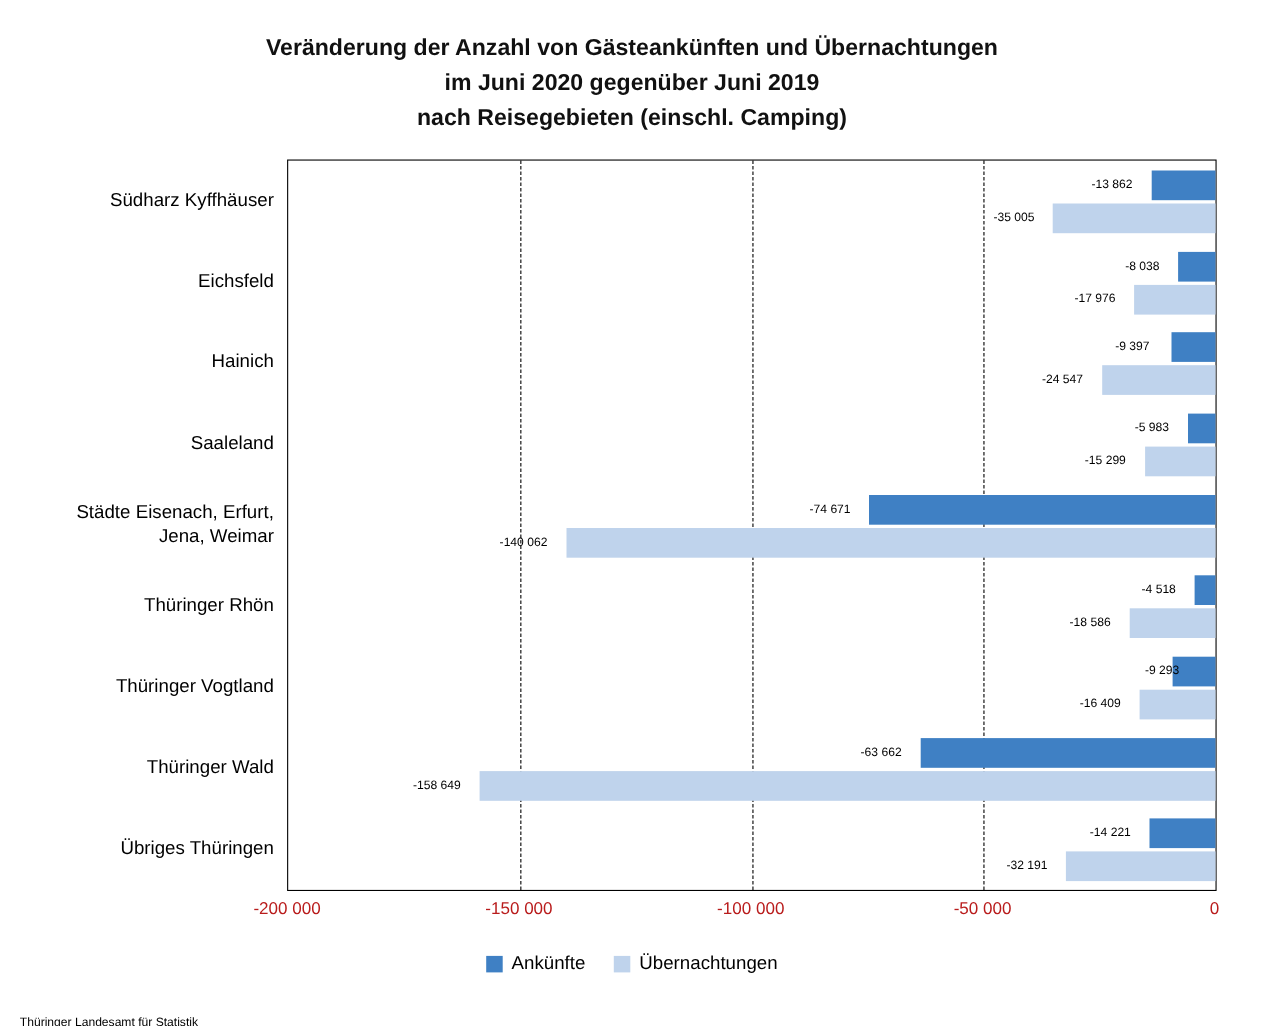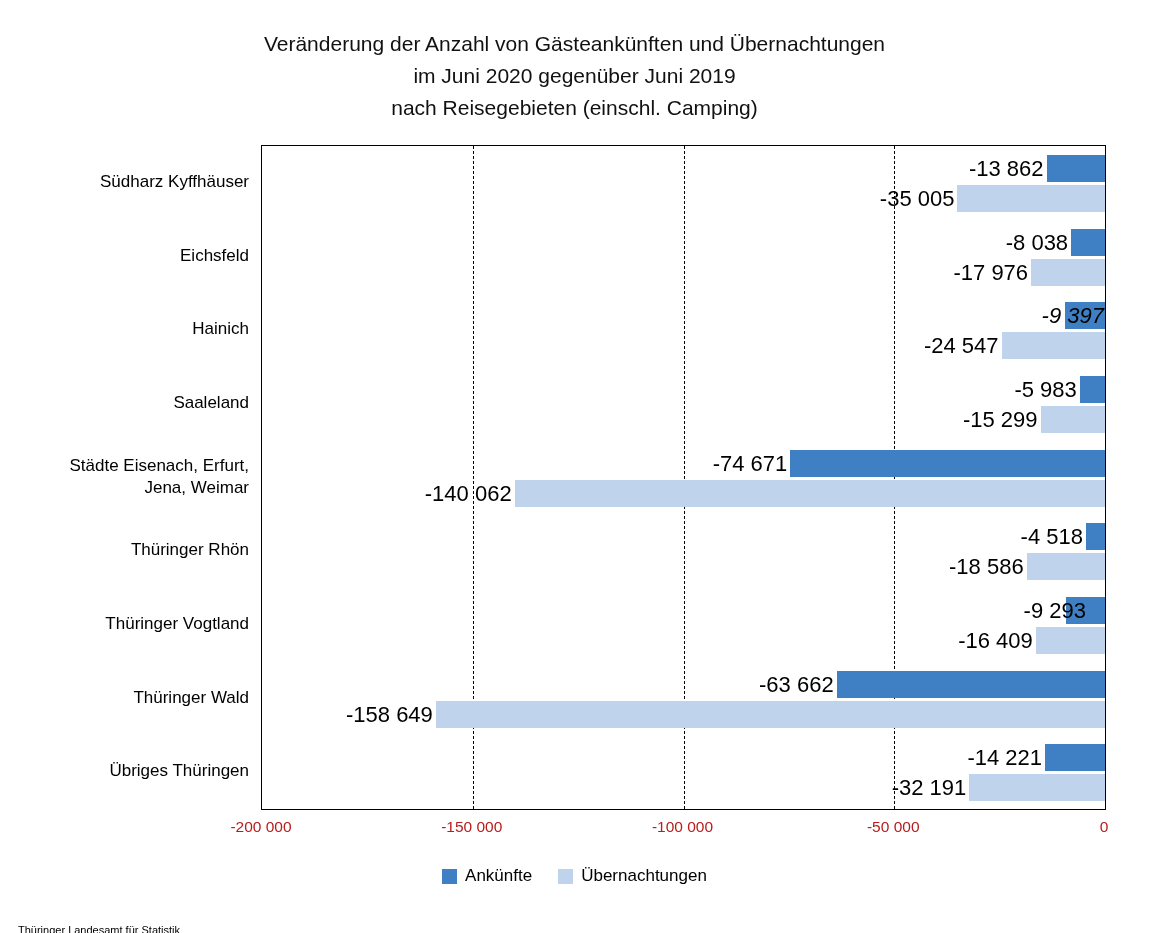--- a/index.html
+++ b/index.html
@@ -17,21 +17,21 @@
   }
 
   
   .title {
     position: absolute;
     left: 0;
     top: 28px;
     width: 1149px;
     text-align: center;
     font-size: 21px;
-    font-weight: normal;
+    font-weight: bold;
     line-height: 32px;
     color: #111111;
   }
   .title .line { display: block; }
 
   
   #chart-area {
     position: absolute;
     left: 261px;
     top: 145px;
@@ -69,27 +69,27 @@
   .bar.ank {
     top: 9px;
     background: #3f80c4;
   }
   .bar.uen {
     top: 39px;
     background: #bfd3ec;
   }
   .bar-label {
     position: absolute;
-    font-size: 22px;
+    font-size: 11px;
     color: #000000;
     white-space: nowrap;
     line-height: 27px;
     height: 27px;
     transform: translateX(-100%);
-    padding-right: 3px;
+    padding-right: 17px;
   }
   .bar-label.ank { top: 9px; }
   .bar-label.uen { top: 39px; }
 
   
   .cat-label {
     position: absolute;
     right: 1151px; 
     text-align: right;
     font-size: 17px;
@@ -164,21 +164,21 @@
         <div class="bar-label uen" style="left: 695.454px;">-35 005</div>
       </div>
       <div class="row" style="top: 73.6667px; height: 73.6667px;">
         <div class="bar ank" style="width: 33.8802px;"></div>
         <div class="bar-label ank" style="left: 809.12px;">-8 038</div>
         <div class="bar uen" style="width: 73.8932px;"></div>
         <div class="bar-label uen" style="left: 769.107px;">-17 976</div>
       </div>
       <div class="row" style="top: 147.333px; height: 73.6667px;">
         <div class="bar ank" style="width: 39.6084px;"></div>
-        <div class="bar-label ank" style="left: 845px; font-style: italic;">-9 397</div>
+        <div class="bar-label ank" style="left: 800px;">-9 397</div>
         <div class="bar uen" style="width: 103.466px;"></div>
         <div class="bar-label uen" style="left: 739.534px;">-24 547</div>
       </div>
       <div class="row" style="top: 221px; height: 73.6667px;">
         <div class="bar ank" style="width: 25.2183px;"></div>
         <div class="bar-label ank" style="left: 817.782px;">-5 983</div>
         <div class="bar uen" style="width: 64.4853px;"></div>
         <div class="bar-label uen" style="left: 778.515px;">-15 299</div>
       </div>
       <div class="row" style="top: 294.667px; height: 73.6667px;">

